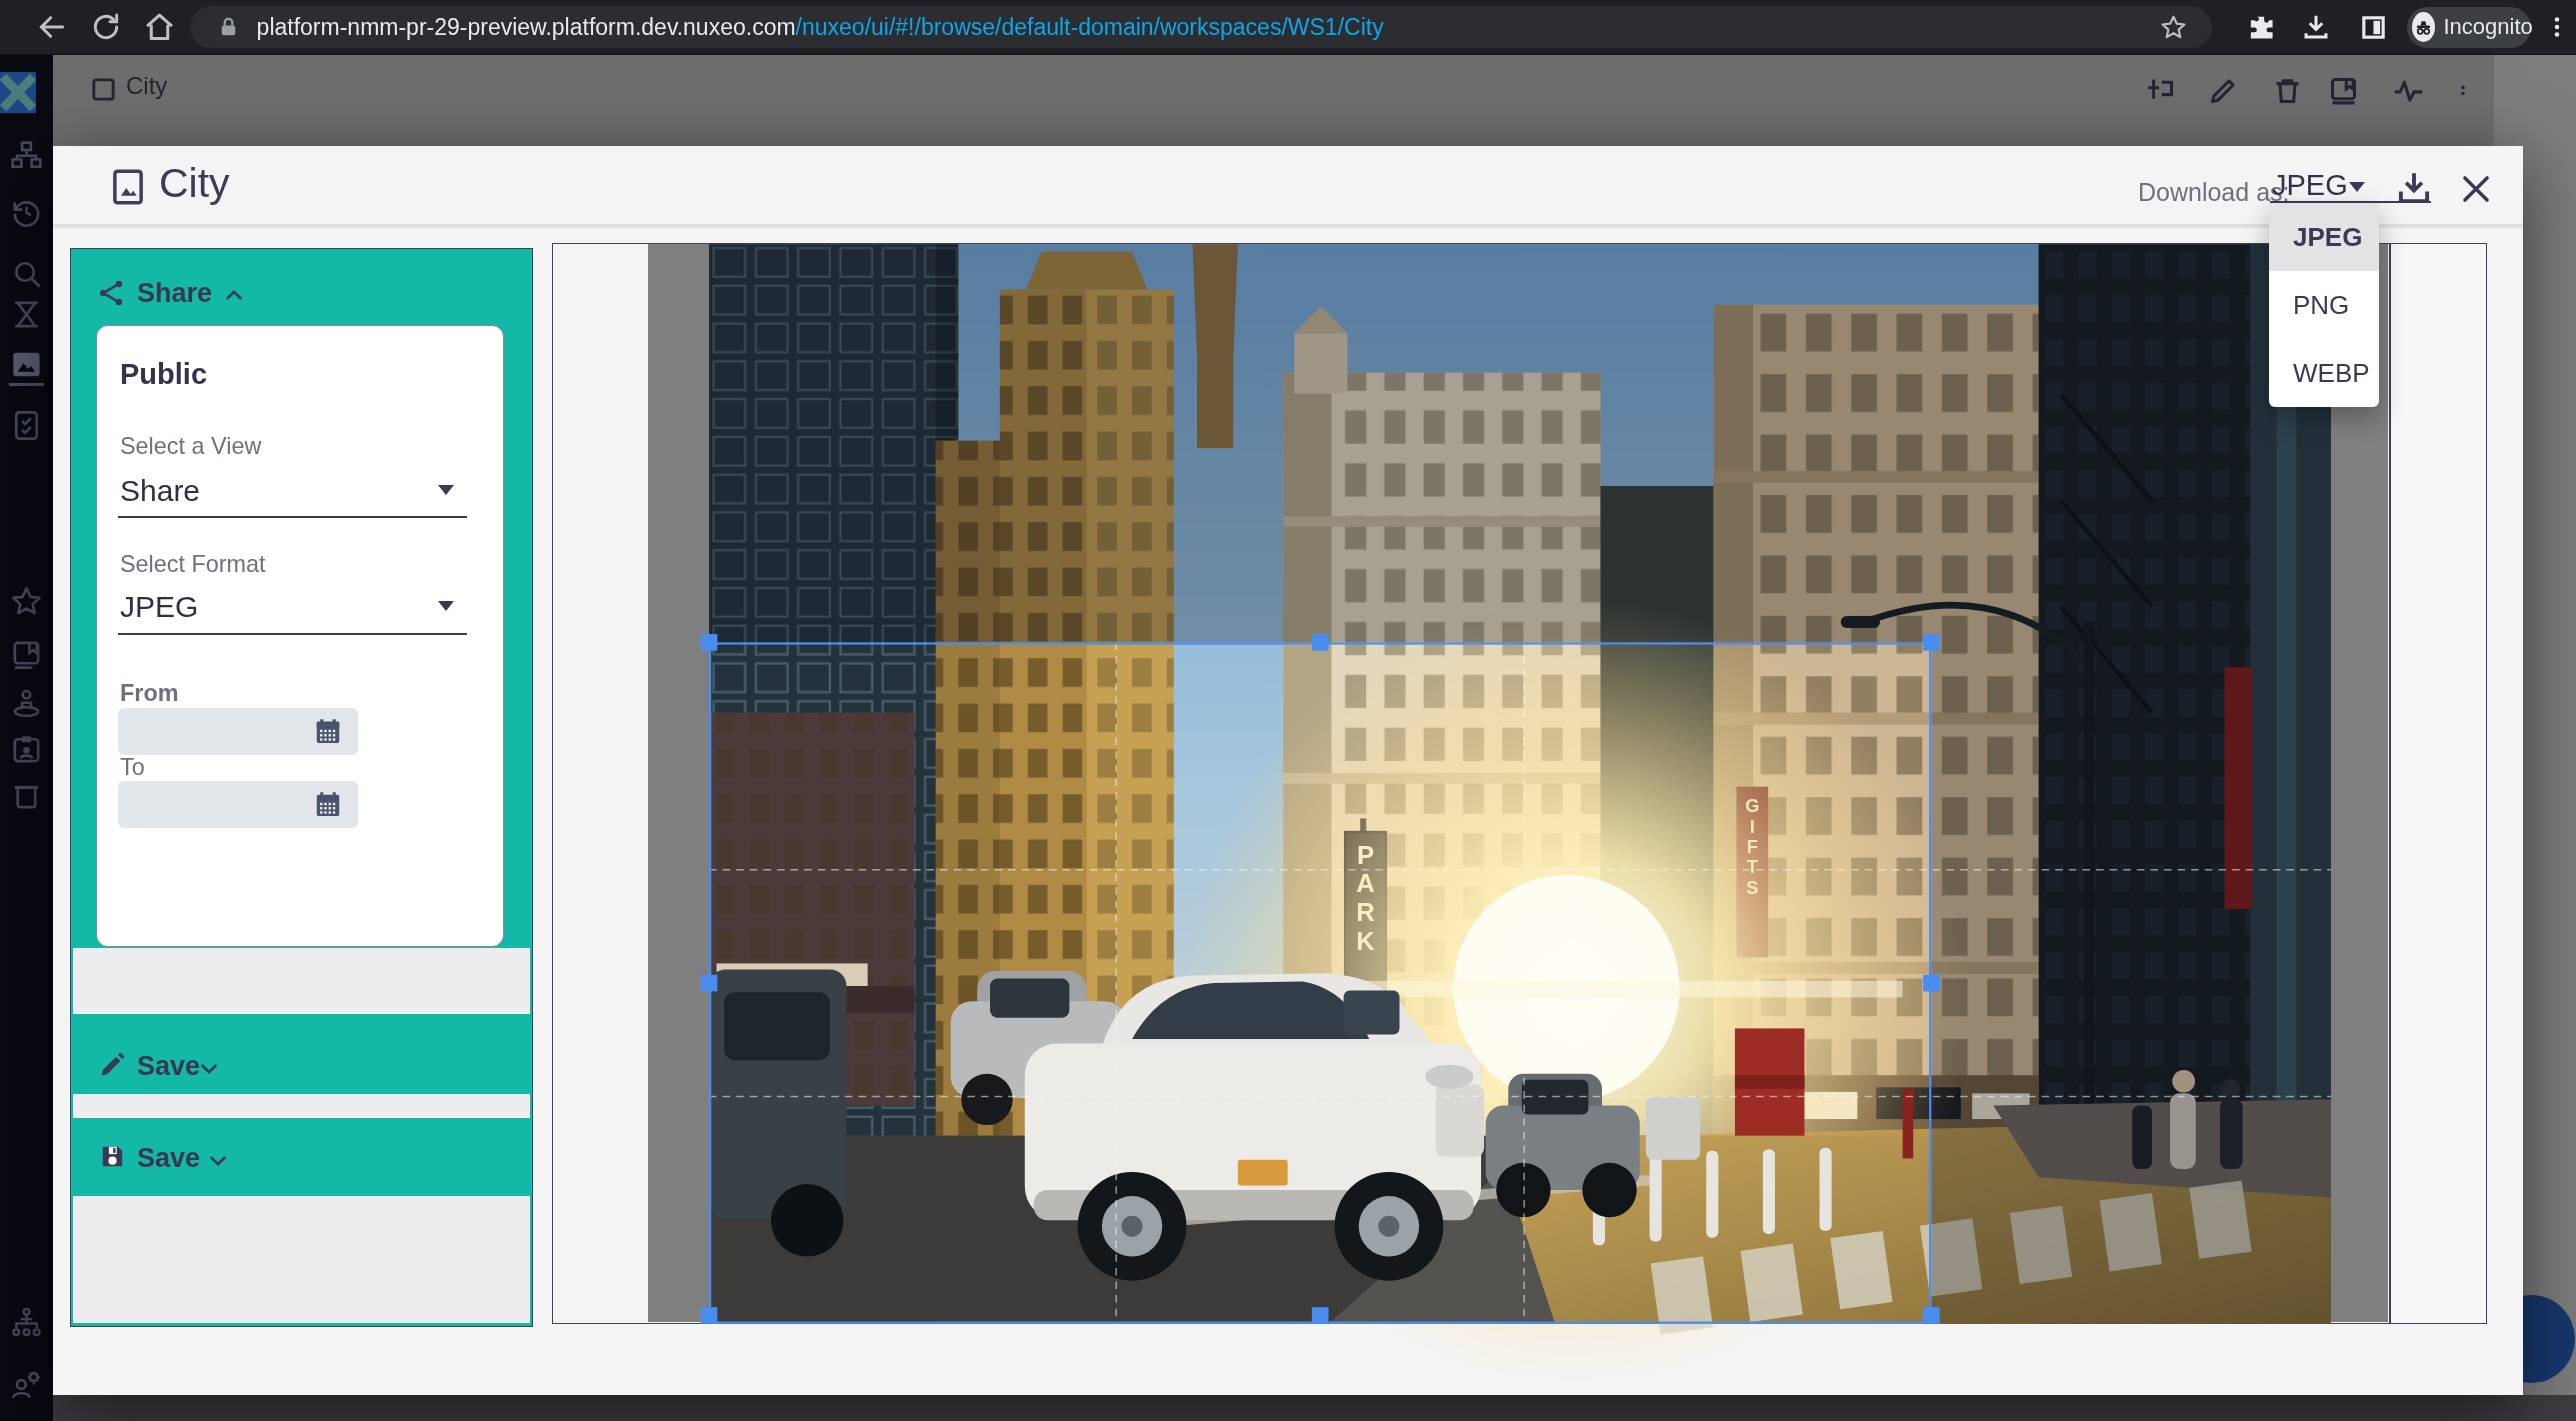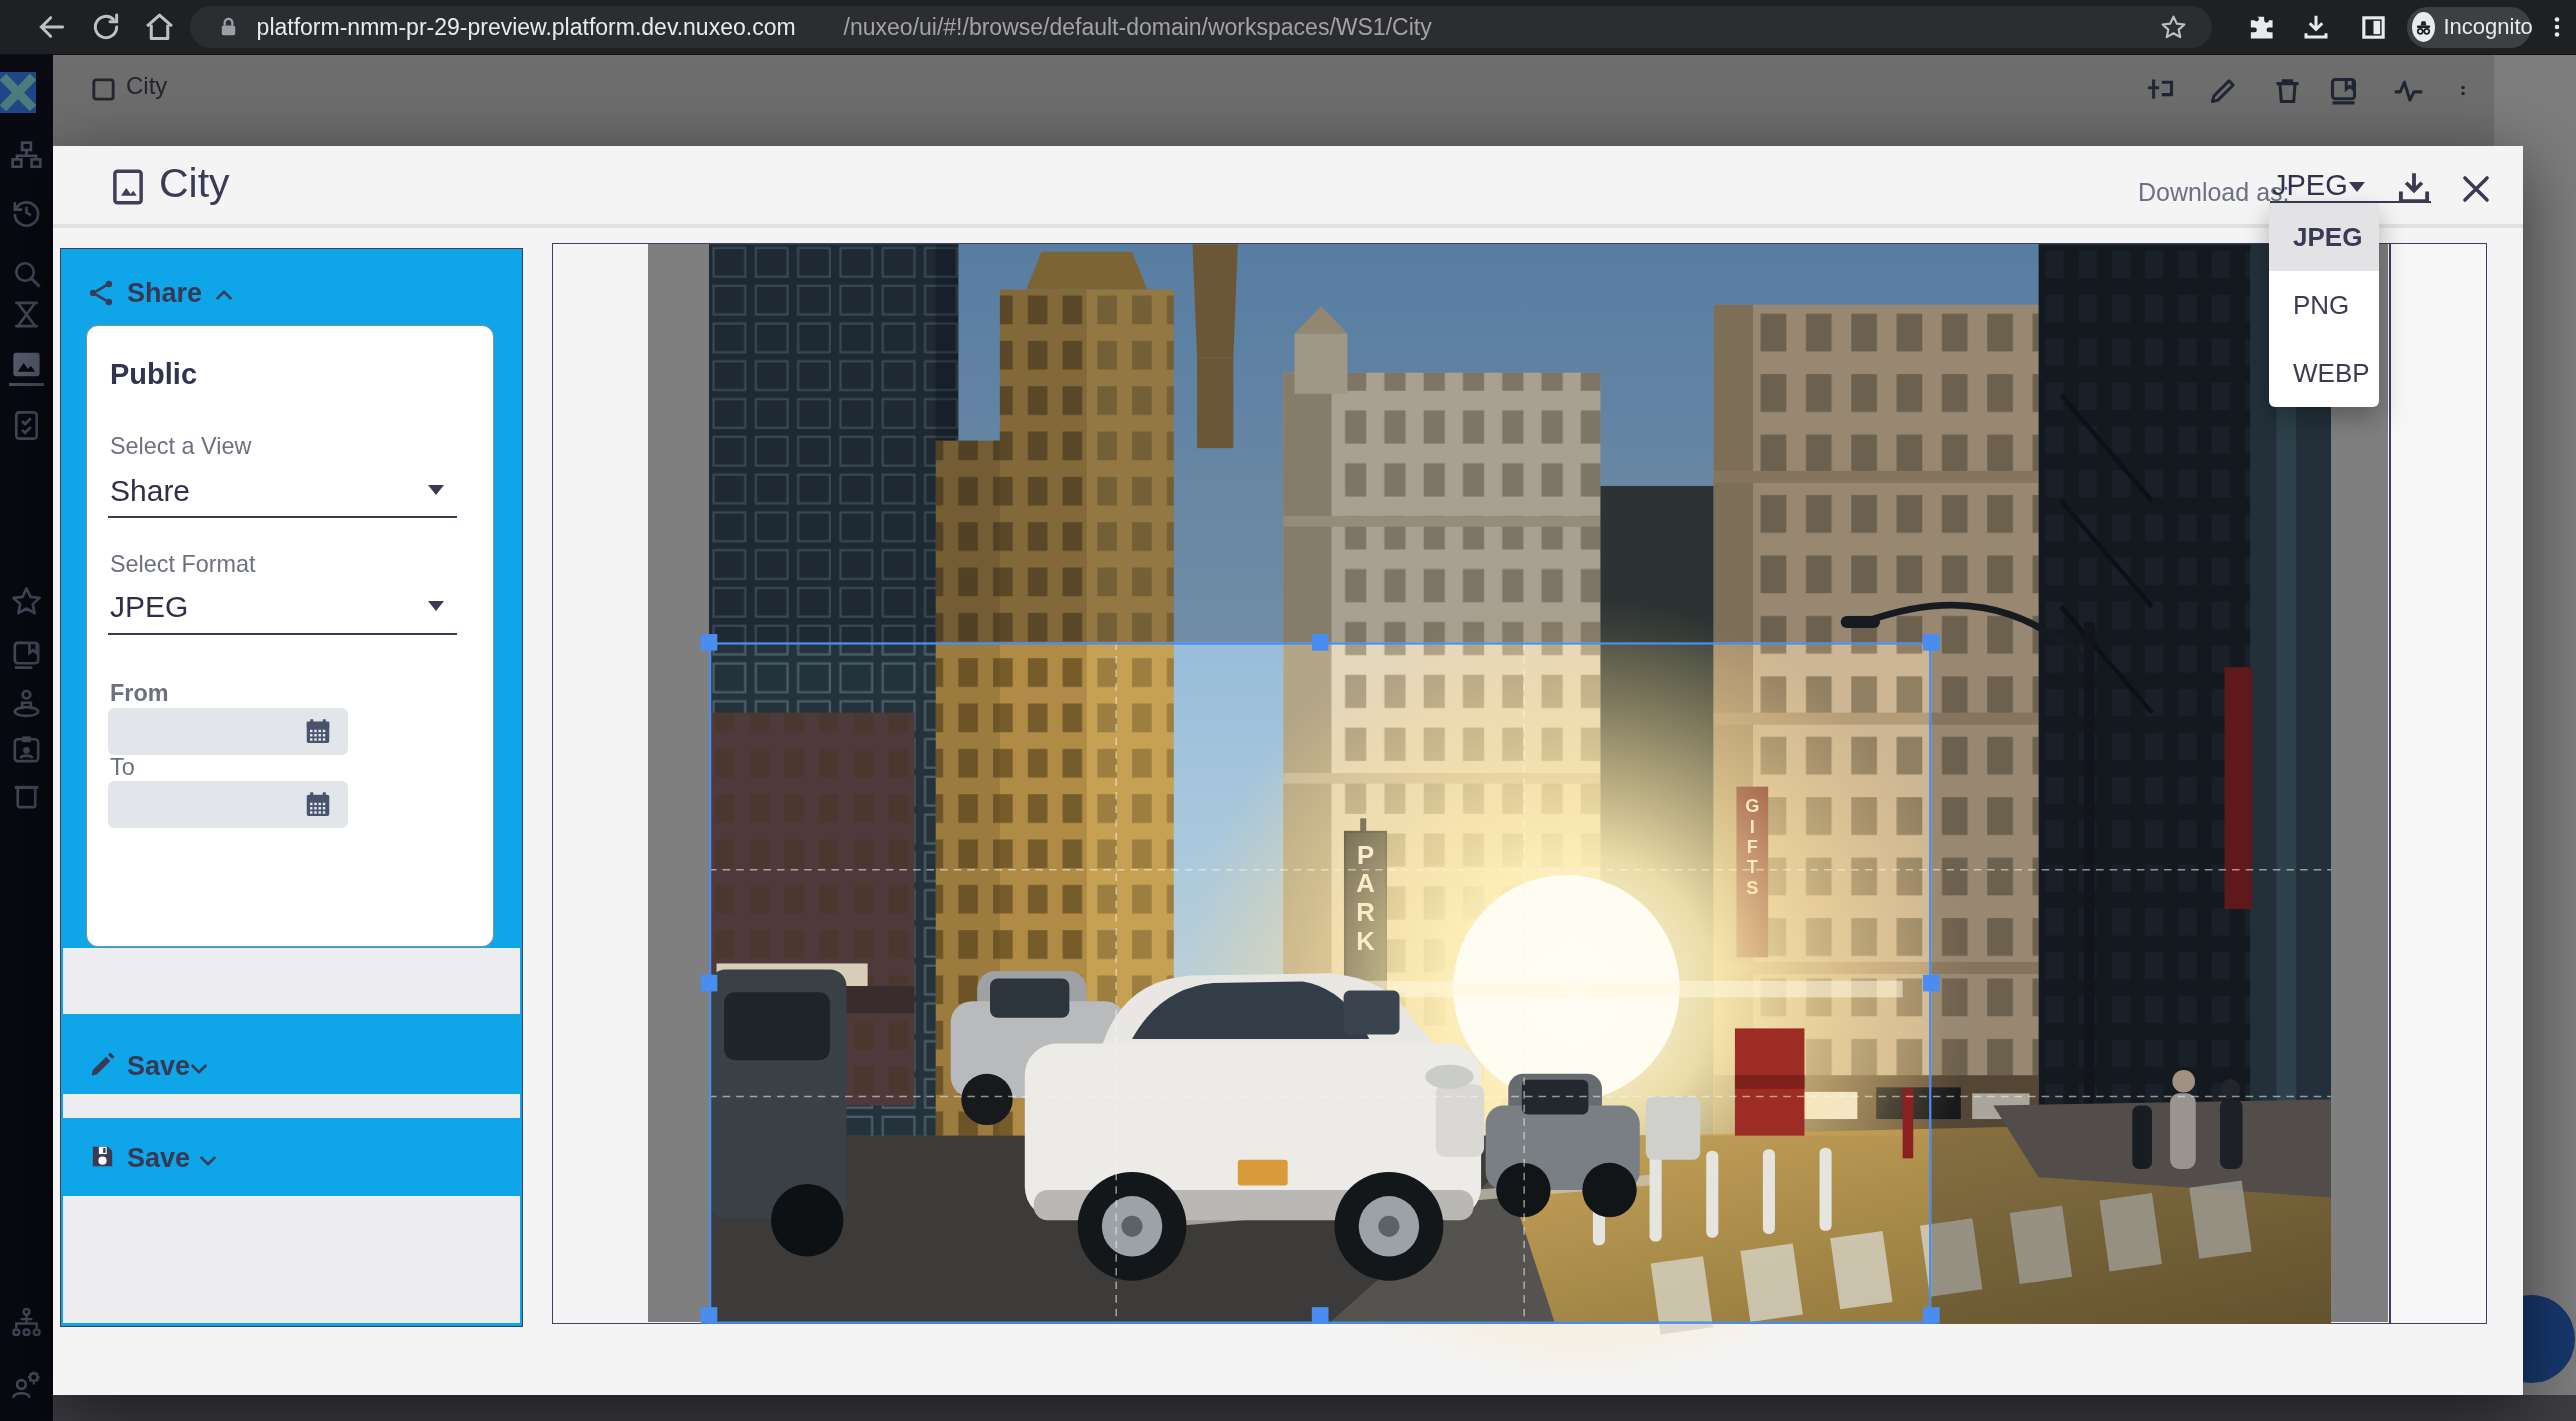--- a/index.html
+++ b/index.html
@@ -6,21 +6,21 @@
   .page{position:relative;width:2576px;height:1422px;overflow:hidden;
         background:#6e6e6e;font-family:"Liberation Sans",sans-serif;
         -webkit-font-smoothing:antialiased;}
   .abs{position:absolute;}
   
   .browser-bar{position:absolute;left:0;top:0;width:2576px;height:54px;background:#1e2023;border-bottom:1.5px solid #101113;z-index:50;}
   .nav-glyph{position:absolute;top:0;height:54px;display:flex;align-items:center;justify-content:center;color:#bdc1c6;}
   .url-pill{position:absolute;left:190px;top:6px;width:2022px;height:42px;border-radius:21px;background:#2b2d31;display:flex;align-items:center;}
   .url-text{font-size:23px;white-space:nowrap;overflow:hidden;}
   .url-domain{color:#e8eaed;}
-  .url-path{color:#a3a3a3;margin-left:48px;}
+  .url-path{color:#0ea5e9;}
   .incog-pill{position:absolute;left:2407px;top:6.8px;width:124px;height:41px;border-radius:20.4px;background:#3c4043;display:flex;align-items:center;z-index:51;}
   .incog-circle{width:30px;height:30px;border-radius:50%;background:#e8eaed;margin-left:4.5px;display:flex;align-items:center;justify-content:center;}
   .incog-label{color:#e8eaed;font-size:22px;margin-left:9px;}
   
   .under-header{position:absolute;left:53px;top:54px;width:2442px;height:91px;background:#6e6e6e;}
   .under-right{position:absolute;left:2494px;top:54px;width:82px;height:1367px;background:#7d7d7d;}
   .under-bottom{position:absolute;left:53px;top:1395px;width:2523px;height:26.4px;background:#3d3d42;}
   .under-title{position:absolute;font-size:24px;color:#23262f;}
   .under-icon{position:absolute;color:#212634;}
   
@@ -35,21 +35,21 @@
   .dl-label{position:absolute;left:2085px;top:32px;font-size:25px;color:#6c7080;}
   .dl-value{position:absolute;left:2219px;top:23px;font-size:29px;font-weight:500;color:#32324e;}
   .dl-underline{position:absolute;left:2217px;top:55px;width:161px;height:2.3px;background:#3a3a55;}
   .tri-down{width:0;height:0;border-left:8.3px solid transparent;border-right:8.3px solid transparent;border-top:10.6px solid #3a3a55;}
   
   .fmt-menu{position:absolute;left:2216px;top:57px;width:110px;height:204px;background:#fff;
             box-shadow:0 10.6px 26px rgba(0,0,0,.28);border-radius:0 0 6px 6px;z-index:40;}
   .fmt-item{height:68px;display:flex;align-items:center;padding-left:24px;font-size:26px;color:#3a3a55;cursor:pointer;}
   .fmt-item.sel{background:#e3e3e6;font-weight:700;}
   
-  .side-box{position:absolute;left:7px;top:102px;width:463px;height:1079px;background:#0ea5e9;border:1.5px solid #3d3d5c;box-sizing:border-box;}
+  .side-box{position:absolute;left:17px;top:102px;width:463px;height:1079px;background:#14b8a6;border:1.5px solid #3d3d5c;box-sizing:border-box;}
   .section-label{font-size:27px;font-weight:700;color:#383852;}
   .gray-strip{position:absolute;left:1.5px;width:457px;background:#ededef;}
   .pub-card{position:absolute;left:25px;top:76px;width:408px;height:622px;background:#fff;border:1.5px solid #8b8b92;border-radius:12px;box-sizing:border-box;}
   .fld-label{position:absolute;left:23px;font-size:23.4px;color:#6d7080;}
   .fld-value{position:absolute;left:23px;font-size:30px;color:#2f2f4a;}
   .fld-line{position:absolute;left:21px;width:349px;height:1.5px;background:#3a3a55;}
   .date-input{position:absolute;left:21px;width:240px;height:47px;background:#e2e6ea;border-radius:6px;}
   .create-btn{position:absolute;left:21px;width:233px;height:66px;background:#fff;border:2.3px solid #1a6ce0;border-radius:3px;
               display:flex;align-items:center;justify-content:center;font-size:26px;font-weight:700;color:#1a6ce0;cursor:pointer;box-sizing:border-box;}
   

